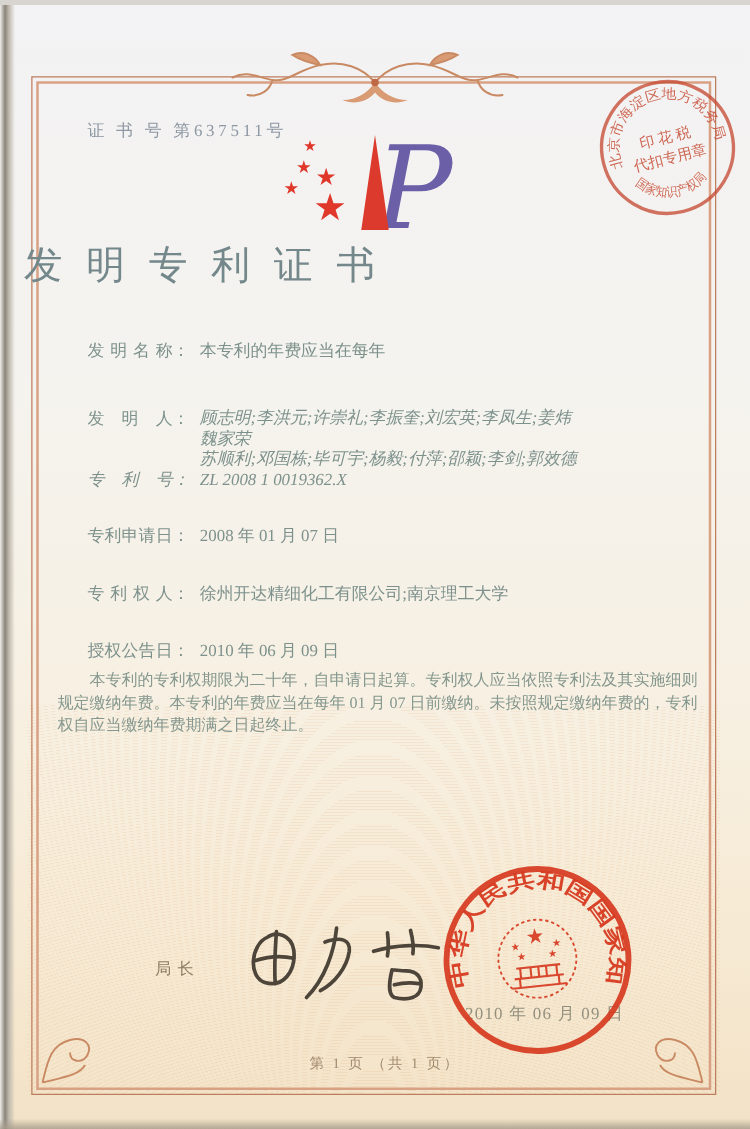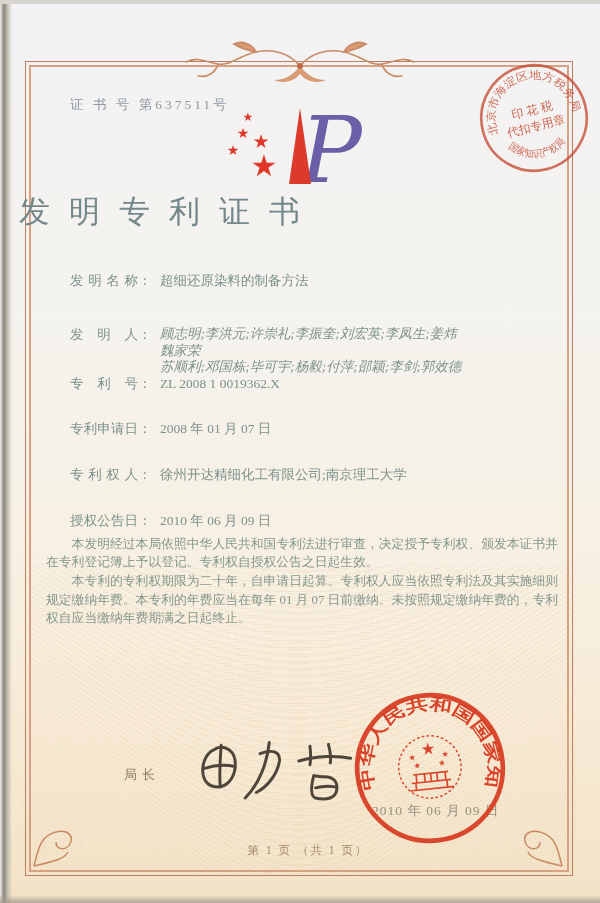--- a/index.html
+++ b/index.html
@@ -105,33 +105,33 @@
       </g>
     </svg>
   </div>
 
   <div class="title">发明专利证书</div>
 
   <div class="fields">
 
     <div class="frow" style="top:268px;">
       <span class="flabel">发明名称</span><span class="fcolon">：</span>
-      <span class="fvalue">超细还原染料的制备方法</span>
+      <span class="fvalue">本专利的年费应当在每年</span>
     </div>
 
     <div class="frow" style="top:322px;">
       <span class="flabel">发明人</span><span class="fcolon">：</span>
       <span class="fvalue" style="max-width:410px;font-style:italic;">
         <span class="inv-line">顾志明;李洪元;许崇礼;李振奎;刘宏英;李凤生;姜炜</span>
         <span class="inv-line">魏家荣</span>
         <span class="inv-line">苏顺利;邓国栋;毕可宇;杨毅;付萍;邵颖;李剑;郭效德</span>
       </span>
     </div>
 
-    <div class="frow" style="top:371px;">
+    <div class="frow" style="top:371px;font-style:italic;">
       <span class="flabel">专利号</span><span class="fcolon">：</span>
       <span class="fvalue">ZL 2008 1 0019362.X</span>
     </div>
 
     <div class="frow" style="top:416px;">
       <span class="flabel">专利申请日</span><span class="fcolon">：</span>
       <span class="fvalue">2008 年 01 月 07 日</span>
     </div>
 
     <div class="frow" style="top:462px;">
@@ -139,21 +139,20 @@
       <span class="fvalue">徐州开达精细化工有限公司;南京理工大学</span>
     </div>
 
     <div class="frow" style="top:508px;">
       <span class="flabel">授权公告日</span><span class="fcolon">：</span>
       <span class="fvalue">2010 年 06 月 09 日</span>
     </div>
   </div>
 
   <div class="bodytext">
-    <p>本发明经过本局依照中华人民共和国专利法进行审查，决定授予专利权、颁发本证书并在专利登记簿上予以登记。专利权自授权公告之日起生效。</p>
     <p>本专利的专利权期限为二十年，自申请日起算。专利权人应当依照专利法及其实施细则规定缴纳年费。本专利的年费应当在每年 01 月 07 日前缴纳。未按照规定缴纳年费的，专利权自应当缴纳年费期满之日起终止。</p>
   </div>
 
   <div class="dir-label">局长</div>
   <div class="sig">
     <span class="sr">田力普</span>
     <svg width="185" height="95" viewBox="0 0 200 95" fill="none" stroke="#4d443a" stroke-width="3.2" stroke-linecap="round">
       <path d="M30,22 C16,28 13,56 28,61 C44,66 55,51 53,33 C51,20 38,16 30,22"></path>
       <path d="M20,42 C32,38 44,38 53,40"></path>
       <path d="M38,17 C37,31 36,49 37,62"></path>

